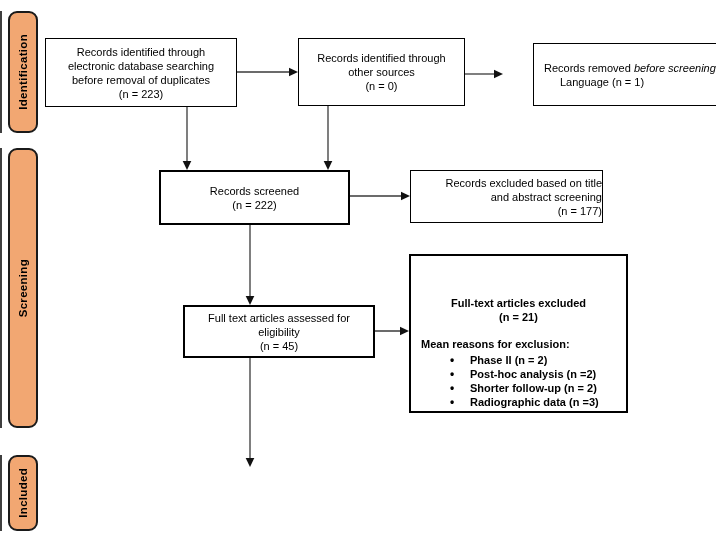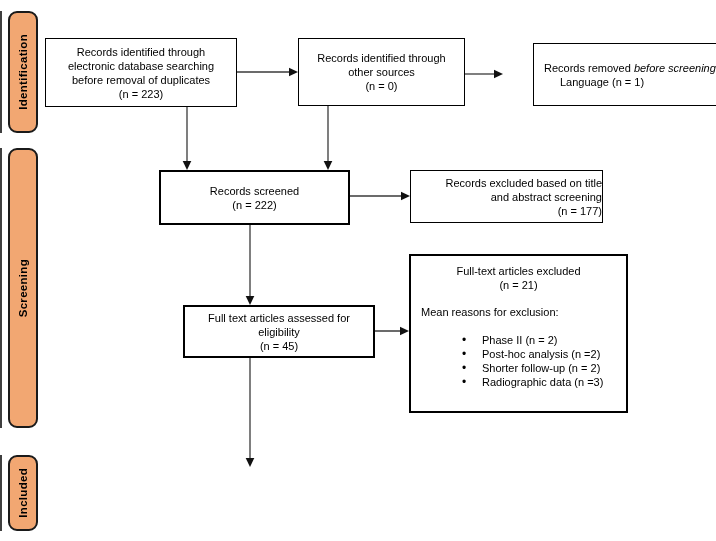--- a/index.html
+++ b/index.html
@@ -57,25 +57,25 @@
   #box-removed     { left:503px; top:43px;  width:210px; height:63px;
                      align-items:flex-start; text-align:left; padding-left:10px;margin-left:30px; }
   #box-removed .indent2 { margin-left:16px; }
   #box-screened    { left:159px; top:170px; width:191px; height:55px; }
   #box-excl-screen { left:410px; top:170px; width:193px; height:53px;align-items:flex-end; }
   #box-fulltext    { left:155px; top:305px; width:192px; height:53px;margin-left:28px; }
   #box-included    { left:153px; top:467px; width:192px; height:43px; }
 
   #box-ft-excluded {
     left:409px; top:254px; width:219px; height:159px;
-    justify-content:center; 
+    justify-content:flex-end; font-weight:bold;
   }
   .reasons { width:100%; text-align:left; margin-top:13px; }
   .reasons-heading { padding-left:10px; }
-  .reasons ul { list-style:none; margin:14px; padding:0; }
+  .reasons ul { list-style:none; margin:2px; padding:0; }
   .reasons li { position:relative; padding-left:57px; padding-right:6px; }
   .reasons li::before {
     content:"\2022";
     position:absolute; left:37px; top:0;
     font-size:12px;
   }
   .it { font-style:italic; }
 </style>
 </head>
 <body>

